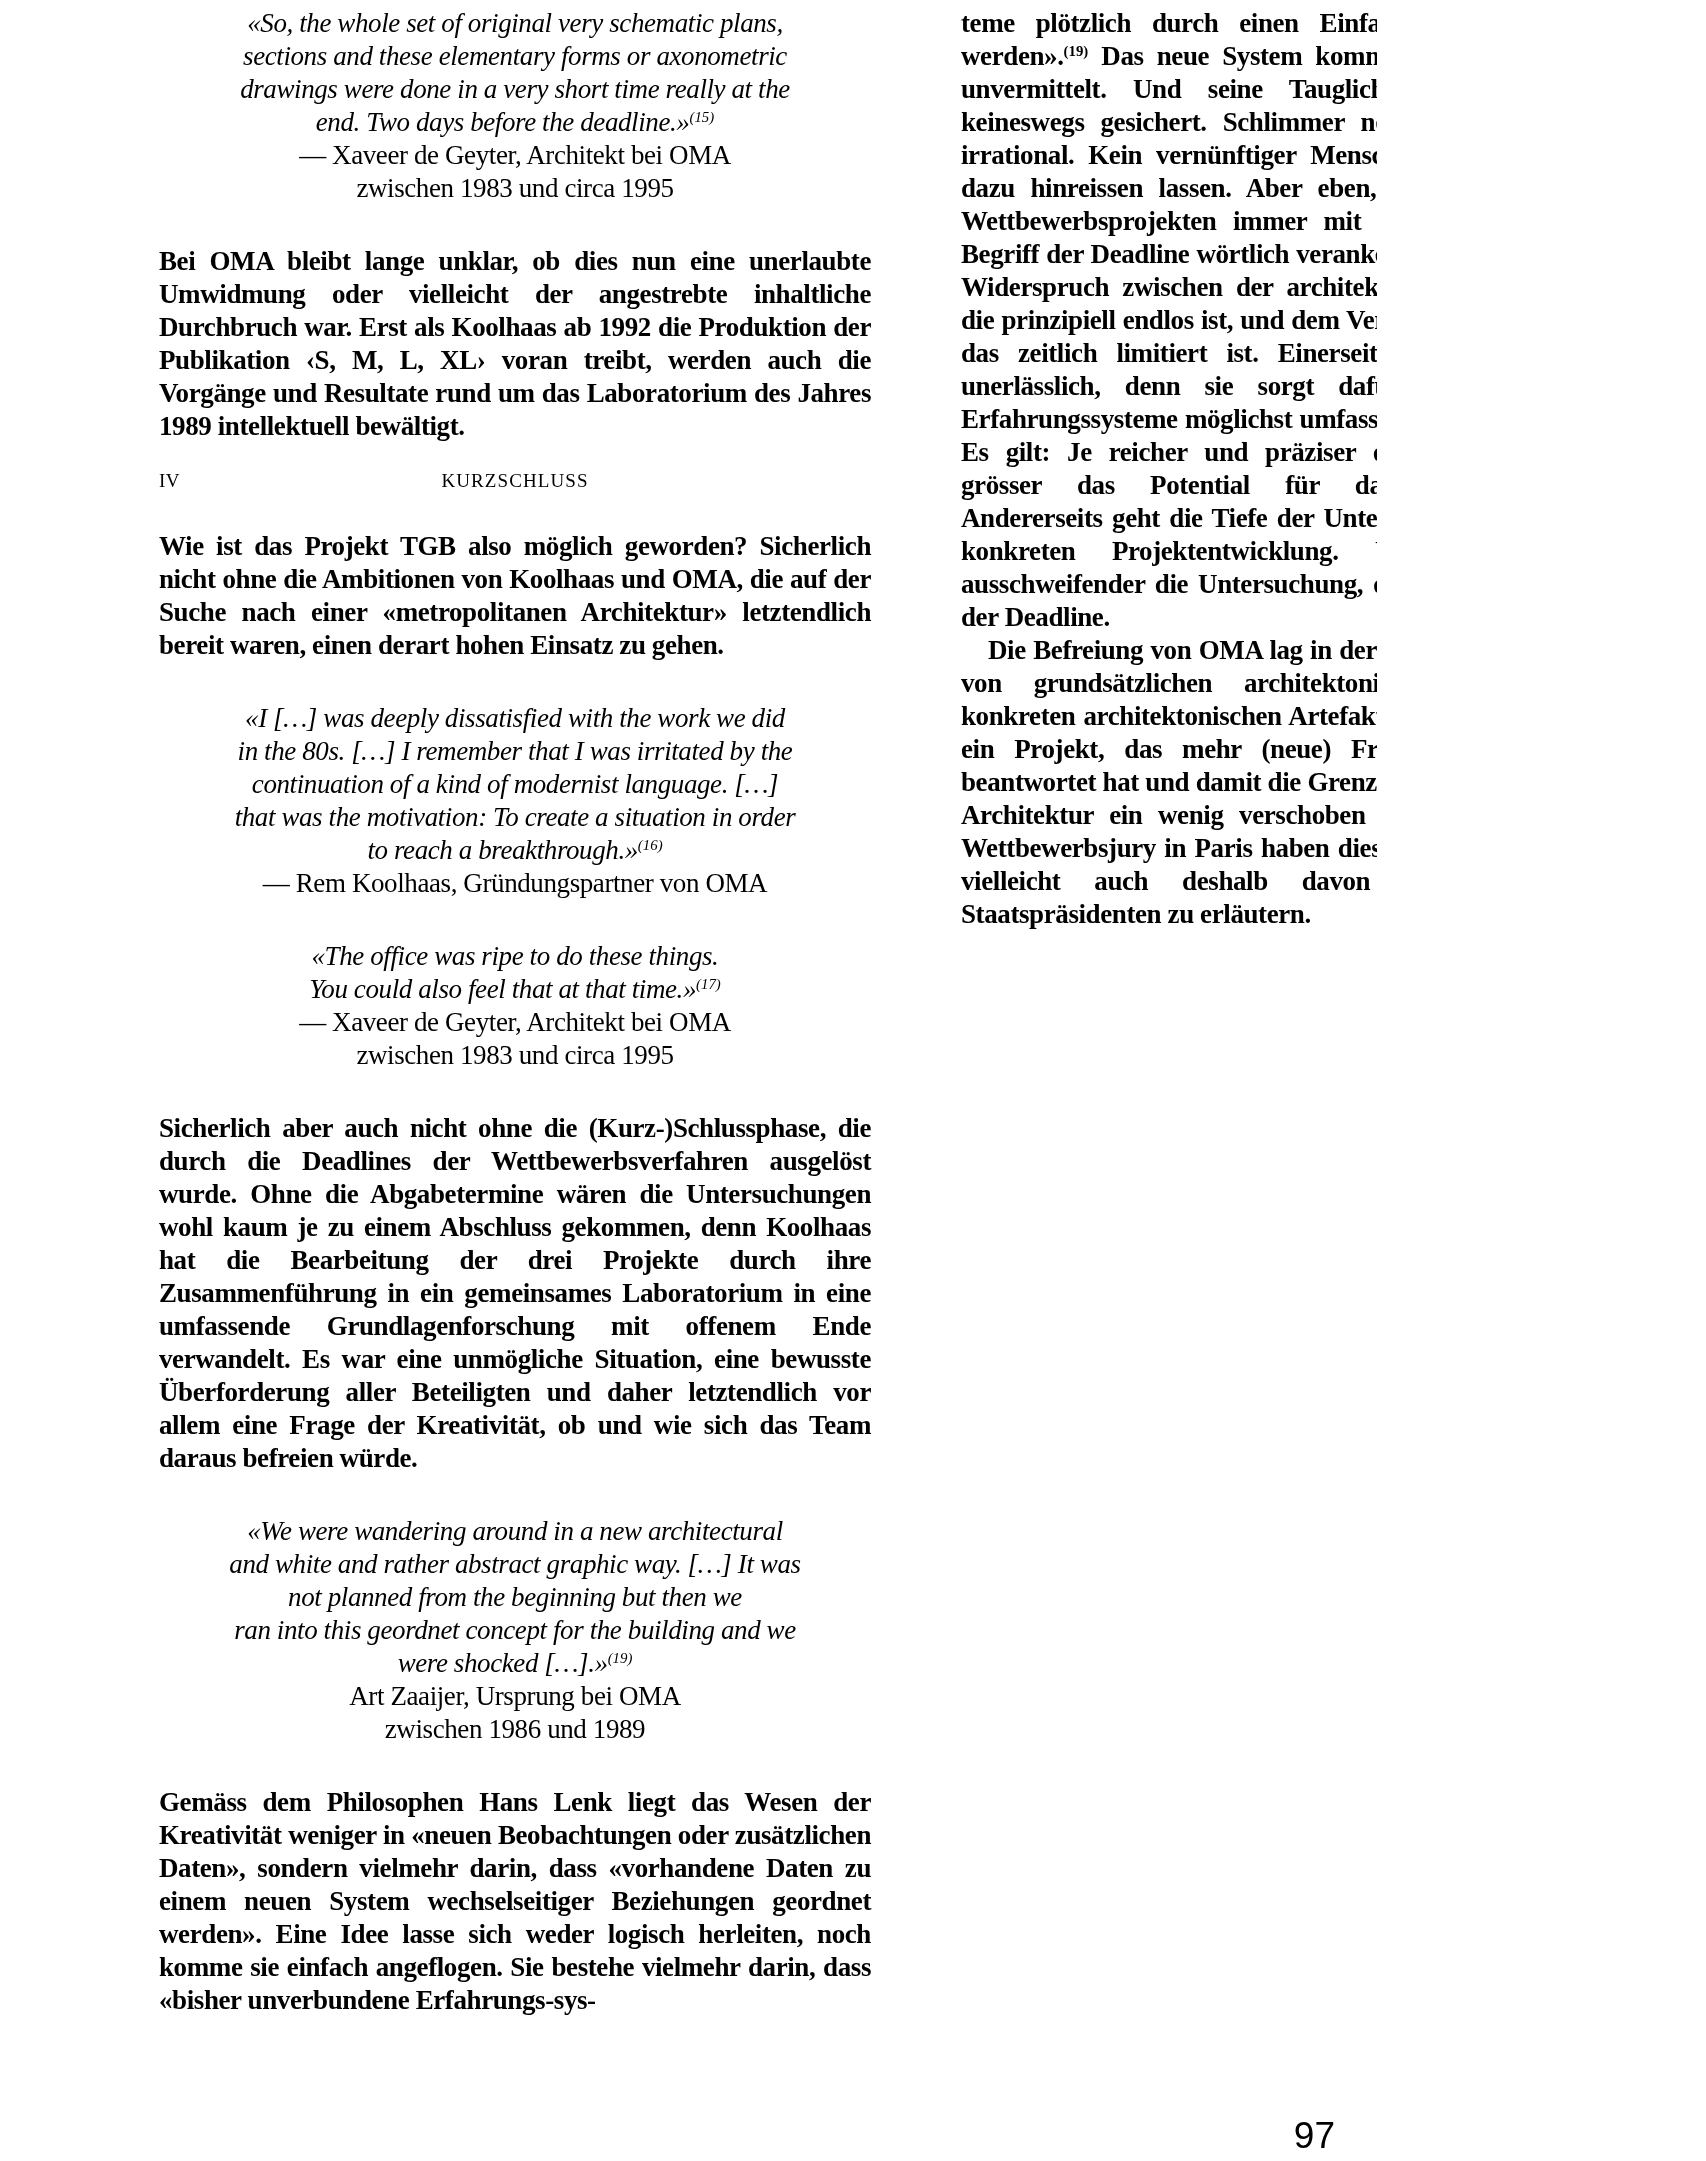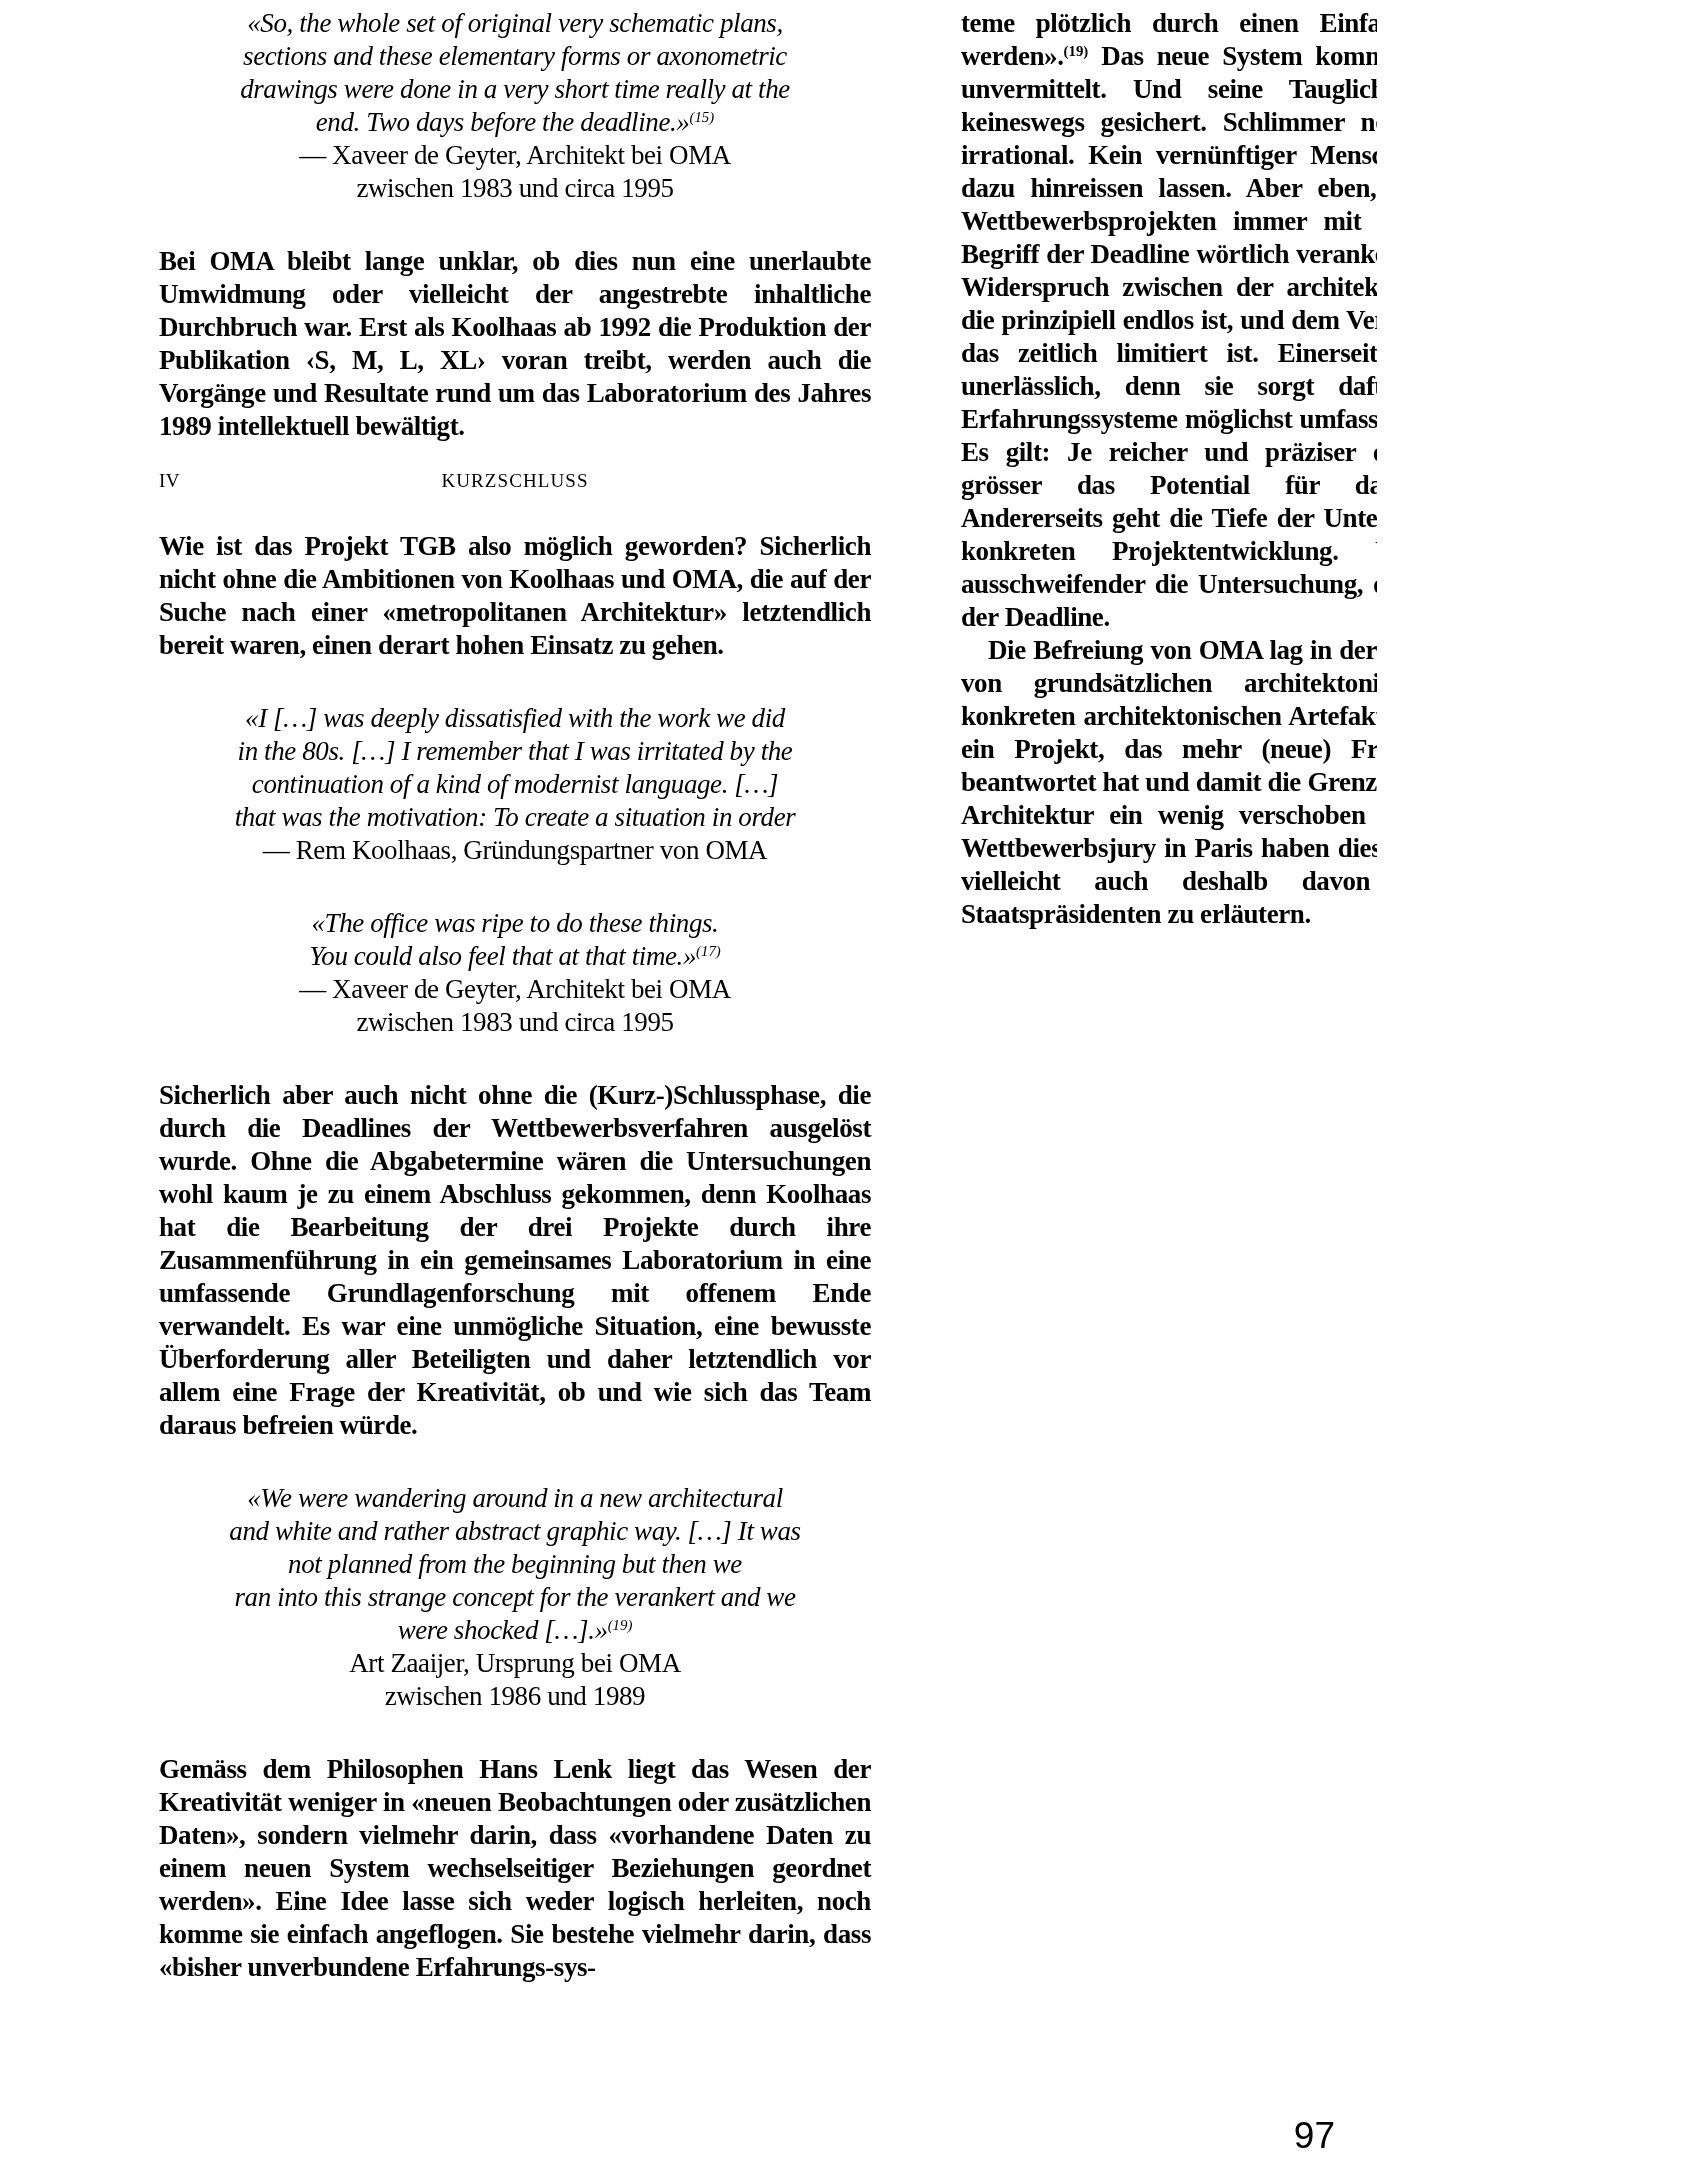--- a/index.html
+++ b/index.html
@@ -103,37 +103,38 @@
       <span class="title">KURZSCHLUSS</span>
     </div>
 
     <p class="body">Wie ist das Projekt TGB also möglich geworden? Sicherlich nicht ohne die Ambitionen von Koolhaas und OMA, die auf der Suche nach einer «metropolitanen Architektur» letztendlich bereit waren, einen derart hohen Einsatz zu gehen.</p>
 
     <div class="quote">
       <div class="qline">«I […] was deeply dissatisfied with the work we did</div>
       <div class="qline">in the 80s. […] I remember that I was irritated by the</div>
       <div class="qline">continuation of a kind of modernist language. […]</div>
       <div class="qline">that was the motivation: To create a situation in order</div>
+      <div class="qline"><span>to reach a breakthrough.»</span><sup class="fn">(16)</sup></div>
       <div class="attr">— Rem Koolhaas, Gründungspartner von OMA</div>
     </div>
 
     <div class="quote">
       <div class="qline">«The office was ripe to do these things.</div>
       <div class="qline"><span>You could also feel that at that time.»</span><sup class="fn">(17)</sup></div>
       <div class="attr">— Xaveer de Geyter, Architekt bei OMA</div>
       <div class="attr">zwischen 1983 und circa 1995</div>
     </div>
 
     <p class="body">Sicherlich aber auch nicht ohne die (Kurz-)Schlussphase, die durch die Deadlines der Wettbewerbsverfahren ausgelöst wurde. Ohne die Abgabetermine wären die Untersuchungen wohl kaum je zu einem Abschluss gekommen, denn Koolhaas hat die Bearbeitung der drei Projekte durch ihre Zusammenführung in ein gemeinsames Laboratorium in eine umfassende Grundlagenforschung mit offenem Ende verwandelt. Es war eine unmögliche Situation, eine bewusste Überforderung aller Beteiligten und daher letztendlich vor allem eine Frage der Kreativität, ob und wie sich das Team daraus befreien würde.</p>
 
     <div class="quote">
       <div class="qline">«We were wandering around in a new architectural</div>
       <div class="qline">and white and rather abstract graphic way. […] It was</div>
       <div class="qline">not planned from the beginning but then we</div>
-      <div class="qline">ran into this strange concept for the verankert and we</div>
+      <div class="qline">ran into this geordnet concept for the building and we</div>
       <div class="qline"><span>were shocked […].»</span><sup class="fn">(19)</sup></div>
       <div class="attr">Art Zaaijer, Ursprung bei OMA</div>
       <div class="attr">zwischen 1986 und 1989</div>
     </div>
 
     <p class="body">Gemäss dem Philosophen Hans Lenk liegt das Wesen der Kreativität weniger in «neuen Beobachtungen oder zusätzlichen Daten», sondern vielmehr darin, dass «vorhandene Daten zu einem neuen System wechselseitiger Beziehungen geordnet werden». Eine Idee lasse sich weder logisch herleiten, noch komme sie einfach angeflogen. Sie bestehe vielmehr darin, dass «bisher unverbundene Erfahrungs-sys-</p>
 
   </div>
 
   <div class="col col-right">

